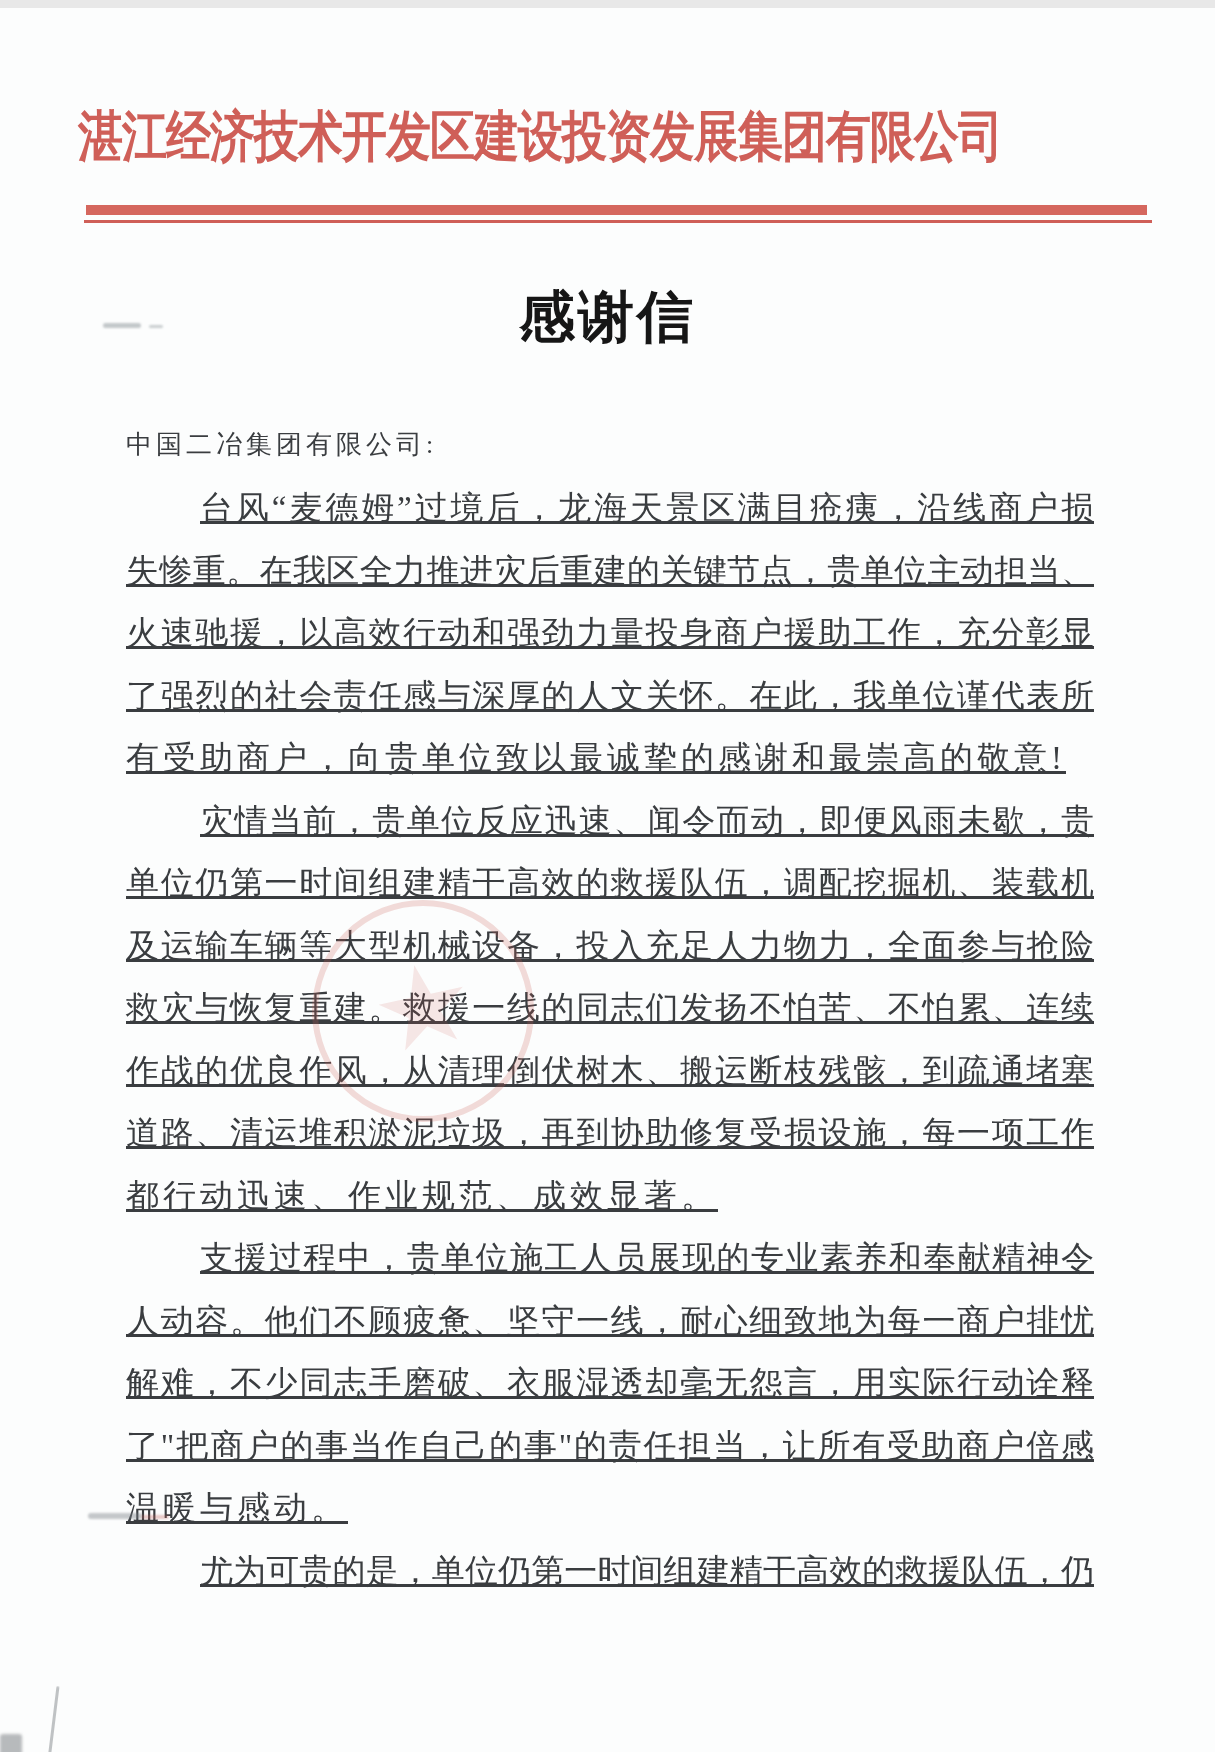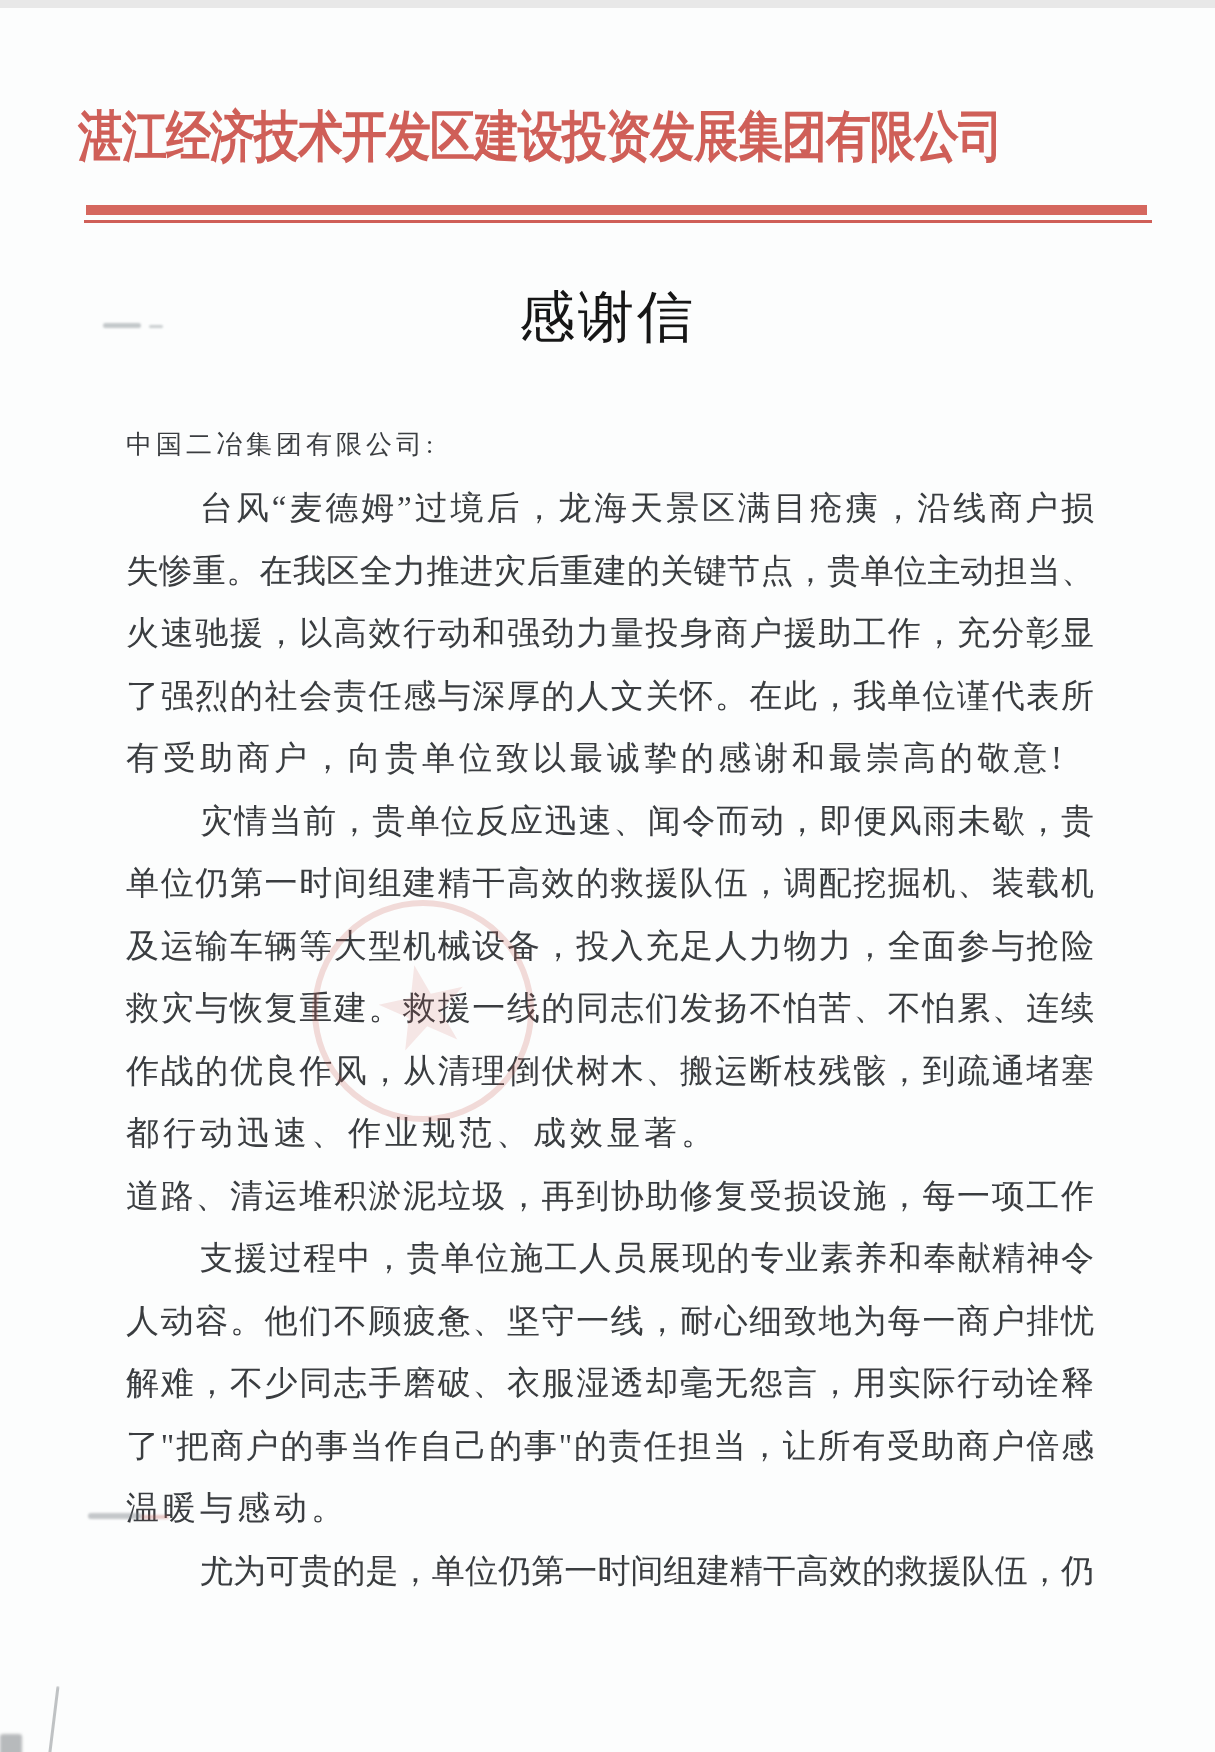--- a/index.html
+++ b/index.html
@@ -11,31 +11,31 @@
   .letterhead{
     position:absolute;left:78px;top:92px;
     font-size:45px;font-weight:700;color:#cf5f58;
     letter-spacing:-1px;white-space:nowrap;
     transform:scale(1,1.22);transform-origin:left top;
   }
   .rule-thick{position:absolute;left:86px;top:197px;width:1061px;height:10px;background:#d5675e;}
   .rule-thin{position:absolute;left:84px;top:212px;width:1068px;height:3px;background:#cf5f58;}
   .title{
     position:absolute;left:0;top:272px;width:100%;margin:0;
-    text-align:center;font-size:56px;font-weight:400;color:#161616;letter-spacing:3px;
+    text-align:center;font-size:56px;font-weight:700;color:#161616;letter-spacing:3px;
   }
   .salutation{
     position:absolute;left:126px;top:406px;
     font-size:26px;line-height:62.5px;letter-spacing:4px;color:#3a3d40;white-space:nowrap;
   }
   .body{
     position:absolute;left:126px;top:469px;width:968px;
     font-size:33px;color:#3a3d40;
   }
-  .line{line-height:62.5px;height:62.5px;letter-spacing:4px;white-space:nowrap;overflow:visible;}
+  .line{line-height:62.5px;height:62.5px;letter-spacing:4px;white-space:nowrap;overflow:visible;text-decoration:underline;}
   .line.just{
     letter-spacing:0;white-space:normal;
     text-align:justify;text-align-last:justify;text-justify:inter-character;
   }
   .line.indent{padding-left:74px;}
   .seal{
     position:absolute;left:312px;top:892px;width:210px;height:210px;
     border:6px solid rgba(207,95,88,0.22);border-radius:50%;
     filter:blur(0.6px);
   }
@@ -71,22 +71,22 @@
       <div class="line indent just">台风“麦德姆”过境后，龙海天景区满目疮痍，沿线商户损</div>
       <div class="line just">失惨重。在我区全力推进灾后重建的关键节点，贵单位主动担当、</div>
       <div class="line just">火速驰援，以高效行动和强劲力量投身商户援助工作，充分彰显</div>
       <div class="line just">了强烈的社会责任感与深厚的人文关怀。在此，我单位谨代表所</div>
       <div class="line">有受助商户，向贵单位致以最诚挚的感谢和最崇高的敬意!</div>
       <div class="line indent just">灾情当前，贵单位反应迅速、闻令而动，即便风雨未歇，贵</div>
       <div class="line just">单位仍第一时间组建精干高效的救援队伍，调配挖掘机、装载机</div>
       <div class="line just">及运输车辆等大型机械设备，投入充足人力物力，全面参与抢险</div>
       <div class="line just">救灾与恢复重建。救援一线的同志们发扬不怕苦、不怕累、连续</div>
       <div class="line just">作战的优良作风，从清理倒伏树木、搬运断枝残骸，到疏通堵塞</div>
+      <div class="line just">道路、清运堆积淤泥垃圾，再到协助修复受损设施，每一项工作</div>
       <div class="line">都行动迅速、作业规范、成效显著。</div>
-      <div class="line just">道路、清运堆积淤泥垃圾，再到协助修复受损设施，每一项工作</div>
       <div class="line indent just">支援过程中，贵单位施工人员展现的专业素养和奉献精神令</div>
       <div class="line just">人动容。他们不顾疲惫、坚守一线，耐心细致地为每一商户排忧</div>
       <div class="line just">解难，不少同志手磨破、衣服湿透却毫无怨言，用实际行动诠释</div>
       <div class="line just">了"把商户的事当作自己的事"的责任担当，让所有受助商户倍感</div>
       <div class="line">温暖与感动。</div>
       <div class="line indent just">尤为可贵的是，单位仍第一时间组建精干高效的救援队伍，仍</div>
     </div>
 
   <div class="seal">
     <span class="seal-star">★</span>

